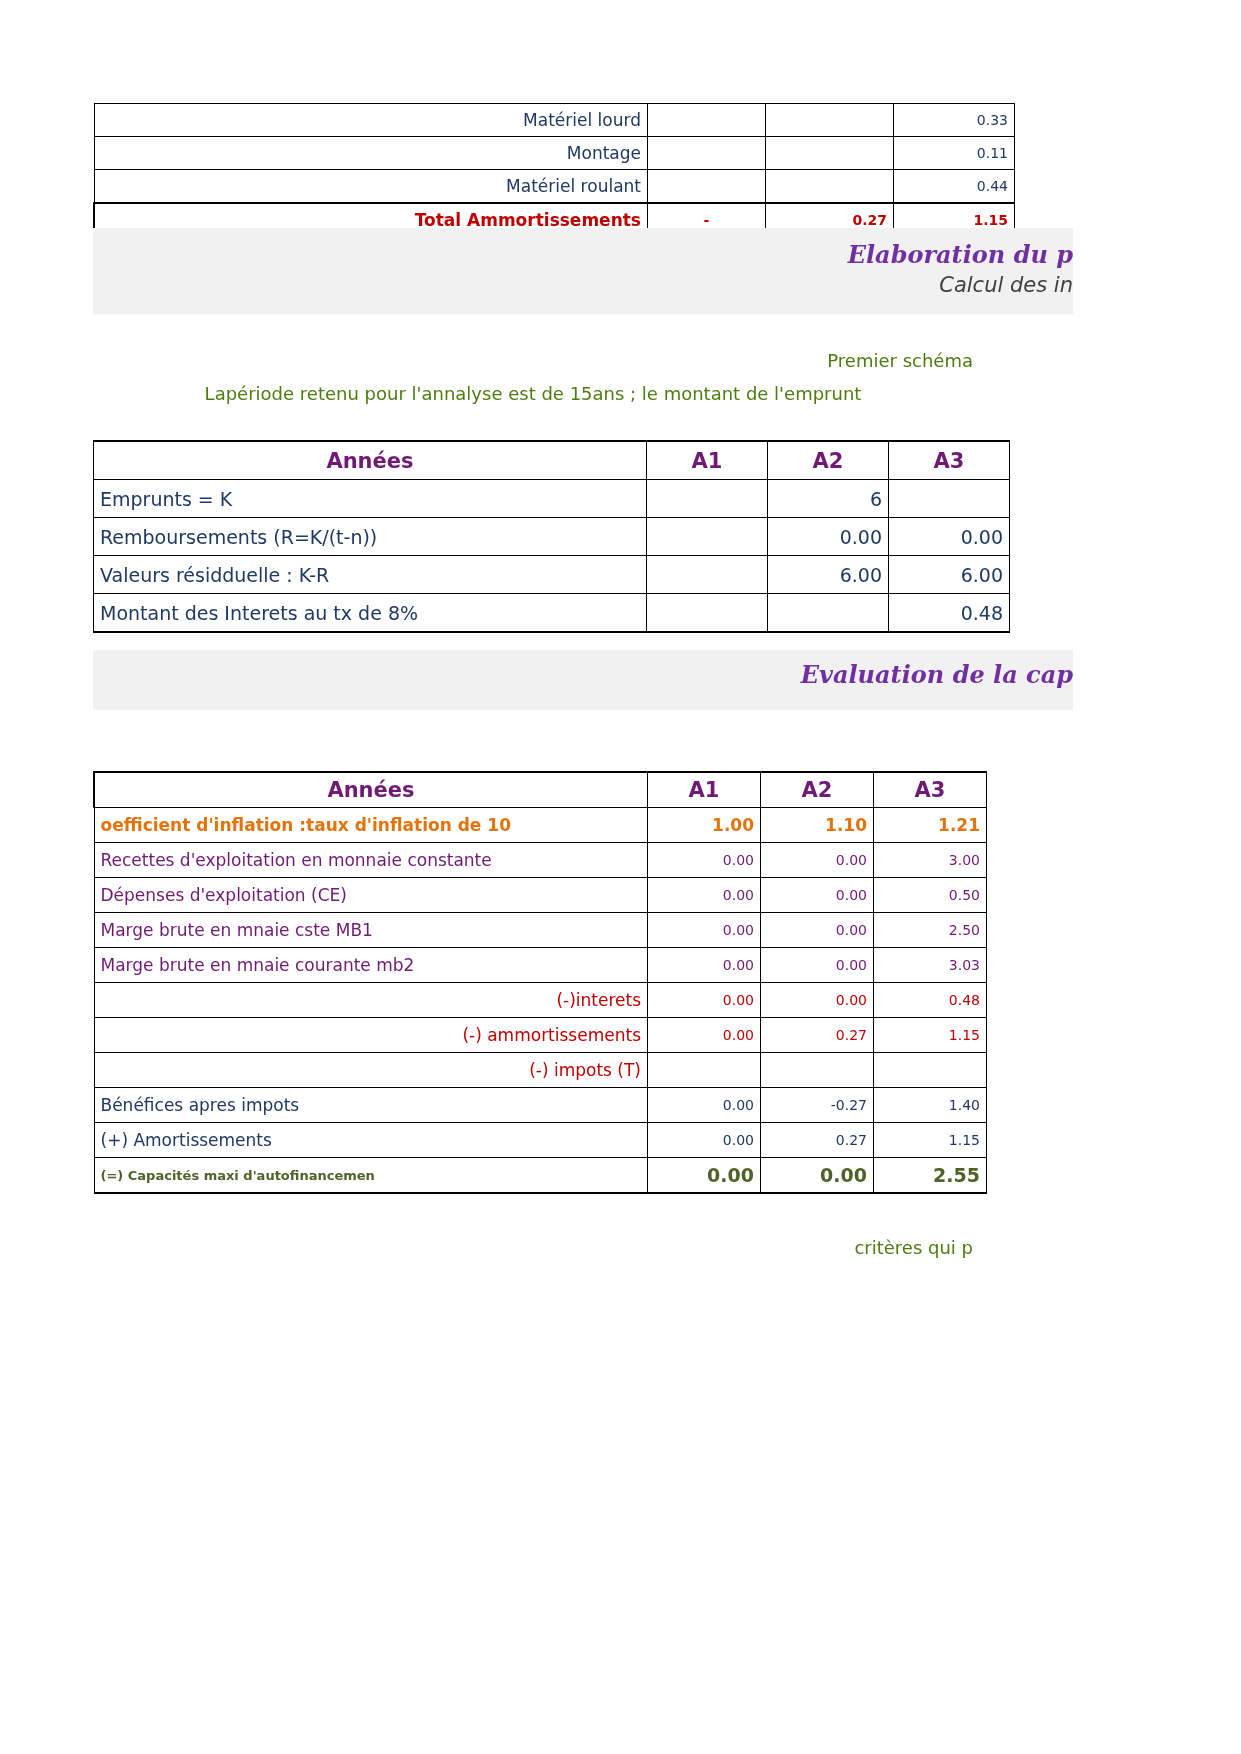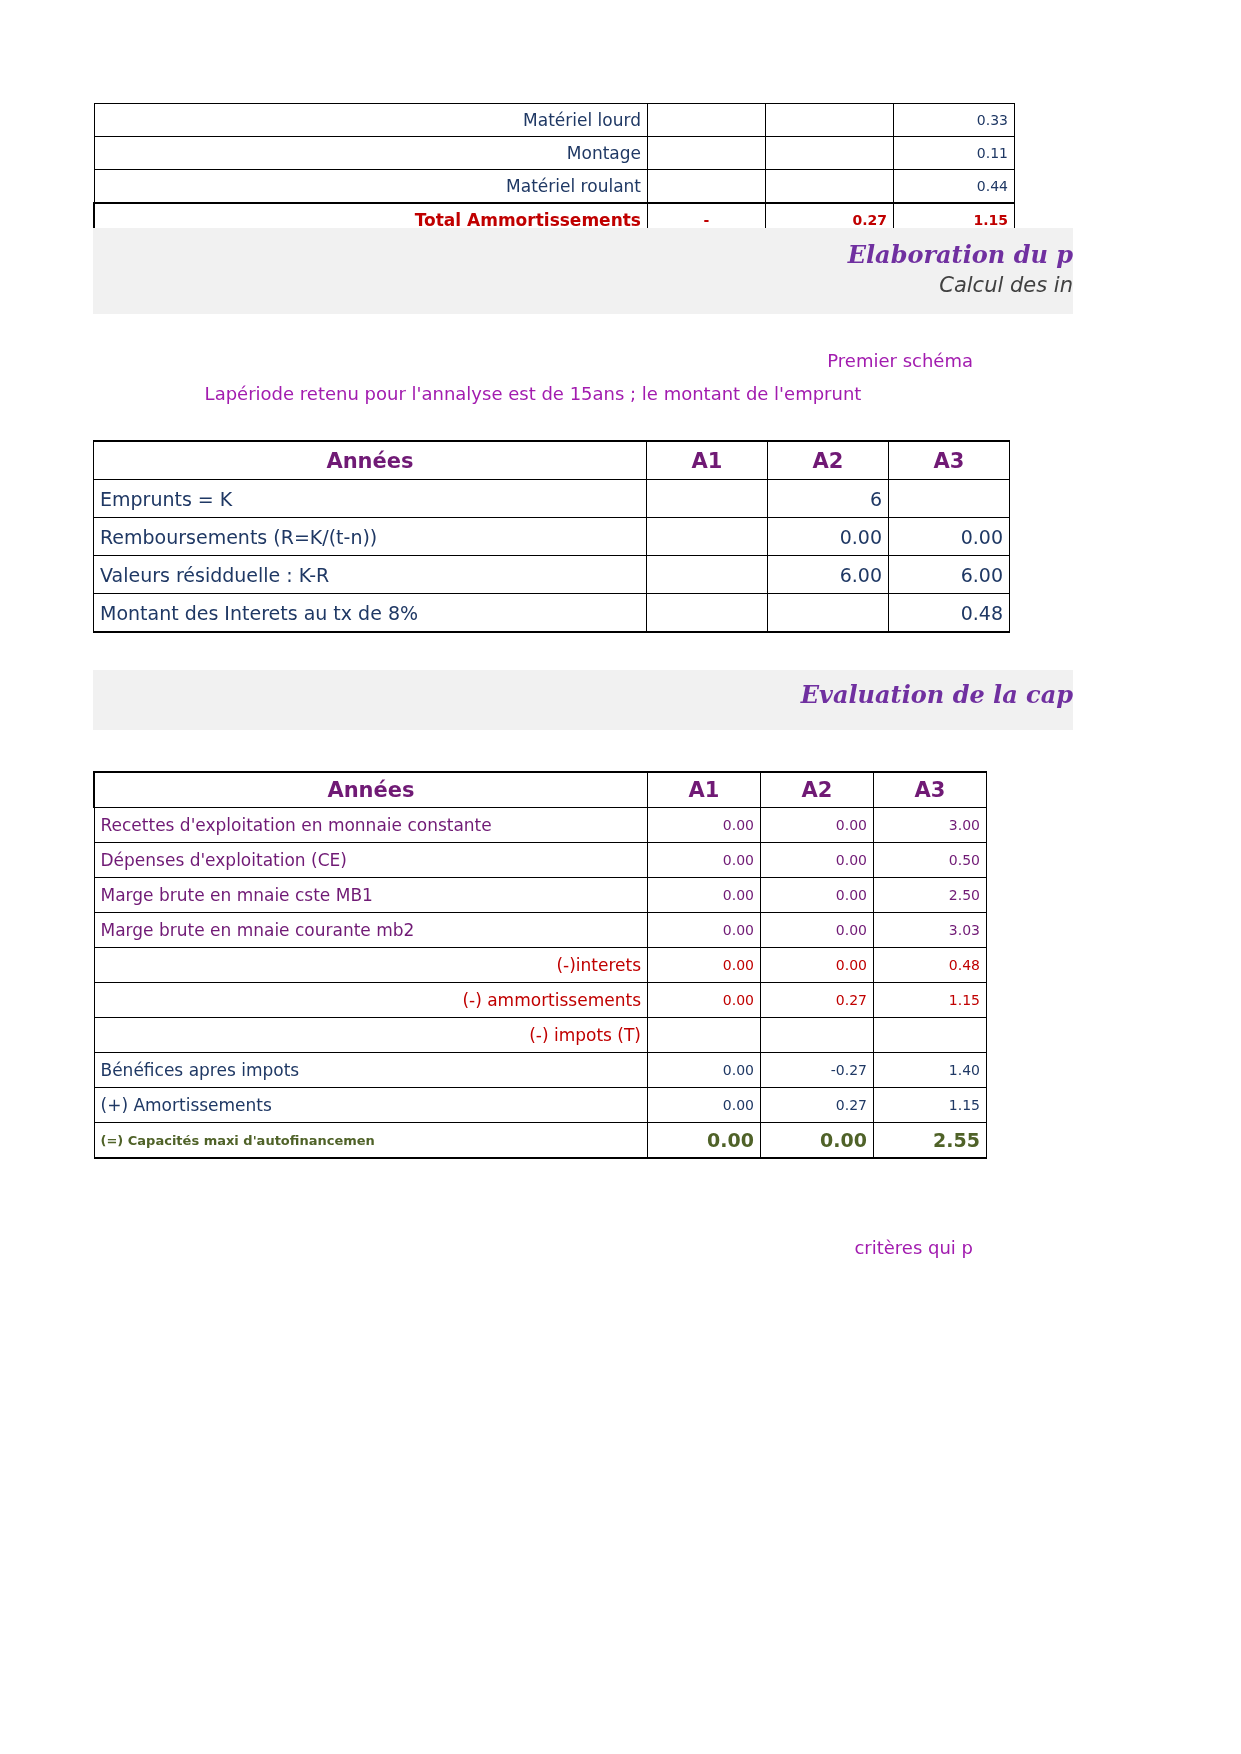--- a/index.html
+++ b/index.html
@@ -72,21 +72,21 @@
     font-size:21px;
     text-align:right;
     white-space:nowrap;
     overflow:hidden;
     padding-top:4px;
   }
 
   .freetext{
     position:absolute;
     font-size:18px;
-    color:#a21caf;
+    color:#4d7c0f;
     white-space:nowrap;
     overflow:hidden;
   }
 
   
   #t-emprunt{left:93px;top:440px;font-size:19px;}
   #t-emprunt td{height:35px;}
   #t-emprunt td.lbl{width:540px;}
   #t-emprunt td.num{width:108px;}
   #t-emprunt tr.head td{border-top:2px solid #000;font-weight:bold;text-align:center;font-size:21px;}
@@ -174,33 +174,39 @@
       </tr>
       <tr class="last">
         <td class="lbl blue">Montant des Interets au tx de 8%</td>
         <td class="num blue"></td>
         <td class="num blue"></td>
         <td class="num blue">0.48</td>
       </tr>
     </tbody>
   </table>
 
-  <div class="band" style="top:650px;height:60px;margin-top:20px;">
+  <div class="band" style="top:650px;height:60px;">
     <div class="h1" style="padding-top:10px;">Evaluation de la cap</div>
   </div>
 
   <table class="sheet" id="t-capa">
     <tbody>
       <tr class="head">
         <td class="lbl black b">Années</td>
         <td class="num c black b">A1</td>
         <td class="num c black b">A2</td>
         <td class="num c black b">A3</td>
       </tr>
 
+      <tr class="bold">
+        <td class="lbl orange b">oefficient d'inflation :taux d'inflation de 10</td>
+        <td class="num c orange b">1.00</td>
+        <td class="num c orange b">1.10</td>
+        <td class="num c orange b">1.21</td>
+      </tr>
 
       <tr>
         <td class="lbl black">Recettes d'exploitation en monnaie constante</td>
         <td class="num black small">0.00</td>
         <td class="num black small">0.00</td>
         <td class="num black small">3.00</td>
       </tr>
       <tr>
         <td class="lbl black">Dépenses d'exploitation (CE)</td>
         <td class="num black small">0.00</td>

